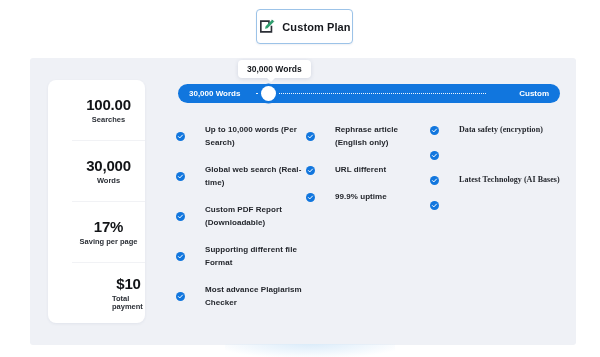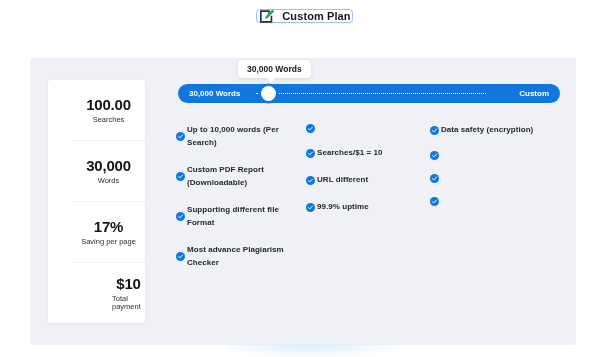--- a/index.html
+++ b/index.html
@@ -21,21 +21,21 @@
     position: absolute;
     left: 225px; top: 344px;
     width: 170px; height: 13px;
     background: radial-gradient(ellipse at center top, #dbecfa 0%, rgba(219,236,250,0.45) 45%, rgba(255,255,255,0) 80%);
   }
 
   
   .custom-plan-btn {
     position: absolute;
     left: 256px; top: 9px;
-    width: 97px; height: 14px;
+    width: 97px; height: 35px;
     background: #ffffff;
     border: 1px solid #9cc3e8;
     border-radius: 4px;
     display: flex;
     align-items: center;
     justify-content: center;
     gap: 7px;
     box-shadow: 0 1px 2px rgba(30,60,110,0.07);
     cursor: pointer;
   }
@@ -56,21 +56,21 @@
     background: #eff1f6;
     border-radius: 3px;
   }
 
   
   .stats-card {
     position: absolute;
     left: 18px; top: 22px;
     width: 97px; height: 243px;
     background: #ffffff;
-    border-radius: 3px;
+    border-radius: 8px;
     box-shadow: 0 1px 3px rgba(40,60,100,0.07);
     display: flex;
     flex-direction: column;
     padding-left: 24px;
   }
   .stat-cell {
     flex: 1 1 0;
     display: flex;
     flex-direction: column;
     align-items: center;
@@ -81,21 +81,21 @@
   .stat-cell:last-child { border-bottom: none; margin-left: 40px; }
   .stat-value {
     font-size: 15px;
     font-weight: bold;
     color: #121417;
     letter-spacing: -.2px;
     line-height: 1;
   }
   .stat-label {
     font-size: 7.5px;
-    font-weight: normal;
+    font-weight: bold;
     color: #2b2f36;
     line-height: 1;
   }
 
   
   .slider-wrap {
     position: absolute;
     left: 148px; top: 0px;
     width: 382px; height: 58px;
   }
@@ -159,25 +159,25 @@
   
   .features {
     position: absolute;
     left: 146px; top: 66px;
     width: 390px;
     display: flex;
   }
   .feat-col { display: flex; flex-direction: column; }
   .col-1 { width: 130px; }
   .col-2 { width: 124px; }
-  .col-3 { width: 136px; }
+  .col-3 { width: 136px; font-family: Liberation Serif, serif; }
   .feat-item {
     display: flex;
     align-items: center;
-    gap: 2px;
+    gap: 20px;
     margin-bottom: 14px;
   }
   .check-icon { flex: 0 0 auto; width: 9px; height: 9px; display: block; }
   .feat-text {
     font-size: 8px;
     font-weight: bold;
     color: #24272d;
     line-height: 1.62;
     letter-spacing: .05px;
   }
@@ -241,20 +241,29 @@
             </span>
           <span class="feat-text">Up to 10,000 words (Per Search)</span>
         </div>
         <div class="feat-item">
           <span>
               <svg class="check-icon" viewBox="0 0 20 20">
                 <circle cx="10" cy="10" r="10" fill="#1176de"></circle>
                 <path d="M5.4 10.2l3 3 6-6.4" stroke="#ffffff" stroke-width="2.2" fill="none" stroke-linecap="round" stroke-linejoin="round"></path>
               </svg>
             </span>
+          <span class="feat-text">Global web search (Real-time)</span>
+        </div>
+        <div class="feat-item">
+          <span>
+              <svg class="check-icon" viewBox="0 0 20 20">
+                <circle cx="10" cy="10" r="10" fill="#1176de"></circle>
+                <path d="M5.4 10.2l3 3 6-6.4" stroke="#ffffff" stroke-width="2.2" fill="none" stroke-linecap="round" stroke-linejoin="round"></path>
+              </svg>
+            </span>
           <span class="feat-text">Custom PDF Report (Downloadable)</span>
         </div>
         <div class="feat-item">
           <span>
               <svg class="check-icon" viewBox="0 0 20 20">
                 <circle cx="10" cy="10" r="10" fill="#1176de"></circle>
                 <path d="M5.4 10.2l3 3 6-6.4" stroke="#ffffff" stroke-width="2.2" fill="none" stroke-linecap="round" stroke-linejoin="round"></path>
               </svg>
             </span>
           <span class="feat-text">Supporting different file Format</span>
@@ -271,29 +280,21 @@
       </div>
 
       <div class="feat-col col-2">
         <div class="feat-item">
           <span>
               <svg class="check-icon" viewBox="0 0 20 20">
                 <circle cx="10" cy="10" r="10" fill="#1176de"></circle>
                 <path d="M5.4 10.2l3 3 6-6.4" stroke="#ffffff" stroke-width="2.2" fill="none" stroke-linecap="round" stroke-linejoin="round"></path>
               </svg>
             </span>
-        </div>
-        <div class="feat-item">
-          <span>
-              <svg class="check-icon" viewBox="0 0 20 20">
-                <circle cx="10" cy="10" r="10" fill="#1176de"></circle>
-                <path d="M5.4 10.2l3 3 6-6.4" stroke="#ffffff" stroke-width="2.2" fill="none" stroke-linecap="round" stroke-linejoin="round"></path>
-              </svg>
-            </span>
-          <span class="feat-text">Searches/$1 = 10</span>
+          <span class="feat-text">Rephrase article (English only)</span>
         </div>
         <div class="feat-item">
           <span>
               <svg class="check-icon" viewBox="0 0 20 20">
                 <circle cx="10" cy="10" r="10" fill="#1176de"></circle>
                 <path d="M5.4 10.2l3 3 6-6.4" stroke="#ffffff" stroke-width="2.2" fill="none" stroke-linecap="round" stroke-linejoin="round"></path>
               </svg>
             </span>
           <span class="feat-text">URL different</span>
         </div>
@@ -326,20 +327,21 @@
               </svg>
             </span>
         </div>
         <div class="feat-item">
           <span>
               <svg class="check-icon" viewBox="0 0 20 20">
                 <circle cx="10" cy="10" r="10" fill="#1176de"></circle>
                 <path d="M5.4 10.2l3 3 6-6.4" stroke="#ffffff" stroke-width="2.2" fill="none" stroke-linecap="round" stroke-linejoin="round"></path>
               </svg>
             </span>
+          <span class="feat-text">Latest Technology (AI Bases)</span>
         </div>
         <div class="feat-item">
           <span>
               <svg class="check-icon" viewBox="0 0 20 20">
                 <circle cx="10" cy="10" r="10" fill="#1176de"></circle>
                 <path d="M5.4 10.2l3 3 6-6.4" stroke="#ffffff" stroke-width="2.2" fill="none" stroke-linecap="round" stroke-linejoin="round"></path>
               </svg>
             </span>
         </div>
       </div>

